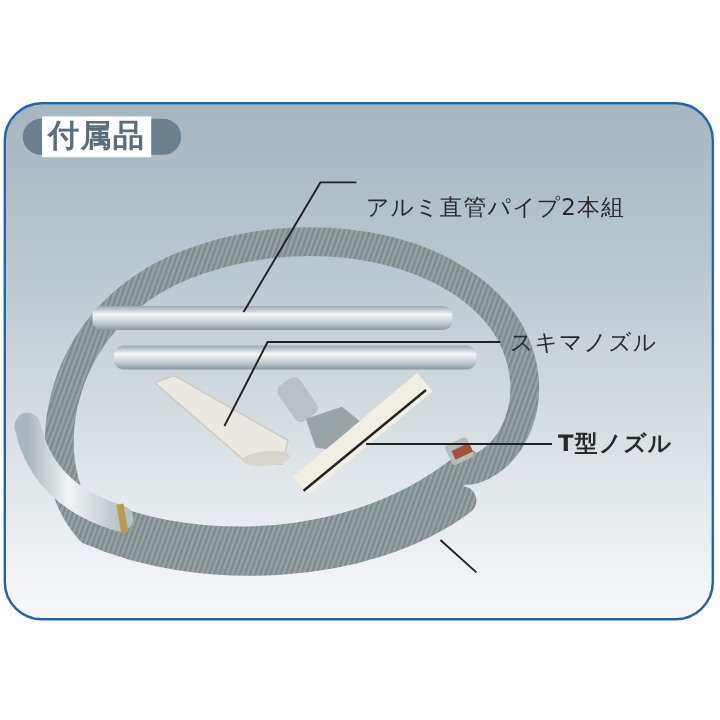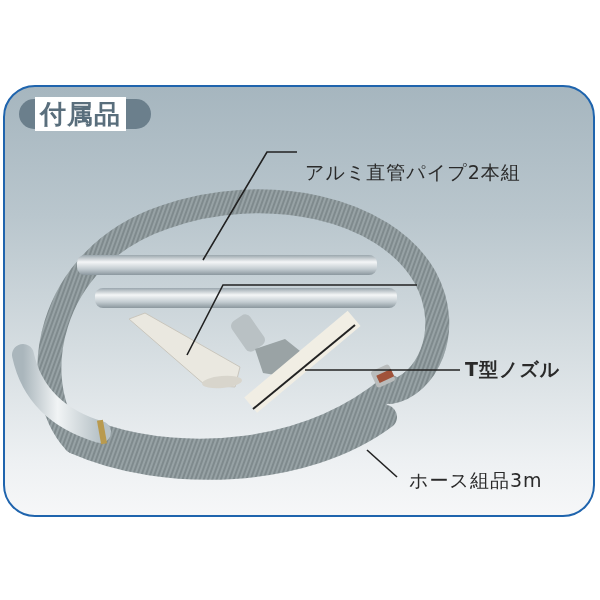--- a/index.html
+++ b/index.html
@@ -84,15 +84,15 @@
 
     <g stroke="#222" stroke-width="1.6" fill="none">
       <polyline points="198,173 262,65 292,65"></polyline>
       <polyline points="182,268 218,198 412,198"></polyline>
       <polyline points="300,283 455,283"></polyline>
       <polyline points="362,363 392,390"></polyline>
     </g>
   </svg>
 
   <div class="callout" style="left:300px;top:52px;margin-top:21px;">アルミ直管パイプ2本組</div>
+  <div class="callout" style="left:420px;top:186px;">スキマノズル</div>
   <div class="callout" style="left:460px;top:270px;font-weight:bold;">T型ノズル</div>
-  <div class="callout" style="left:404px;top:381px;">ホース組品3m</div>
 </div>
 
 </body></html>

